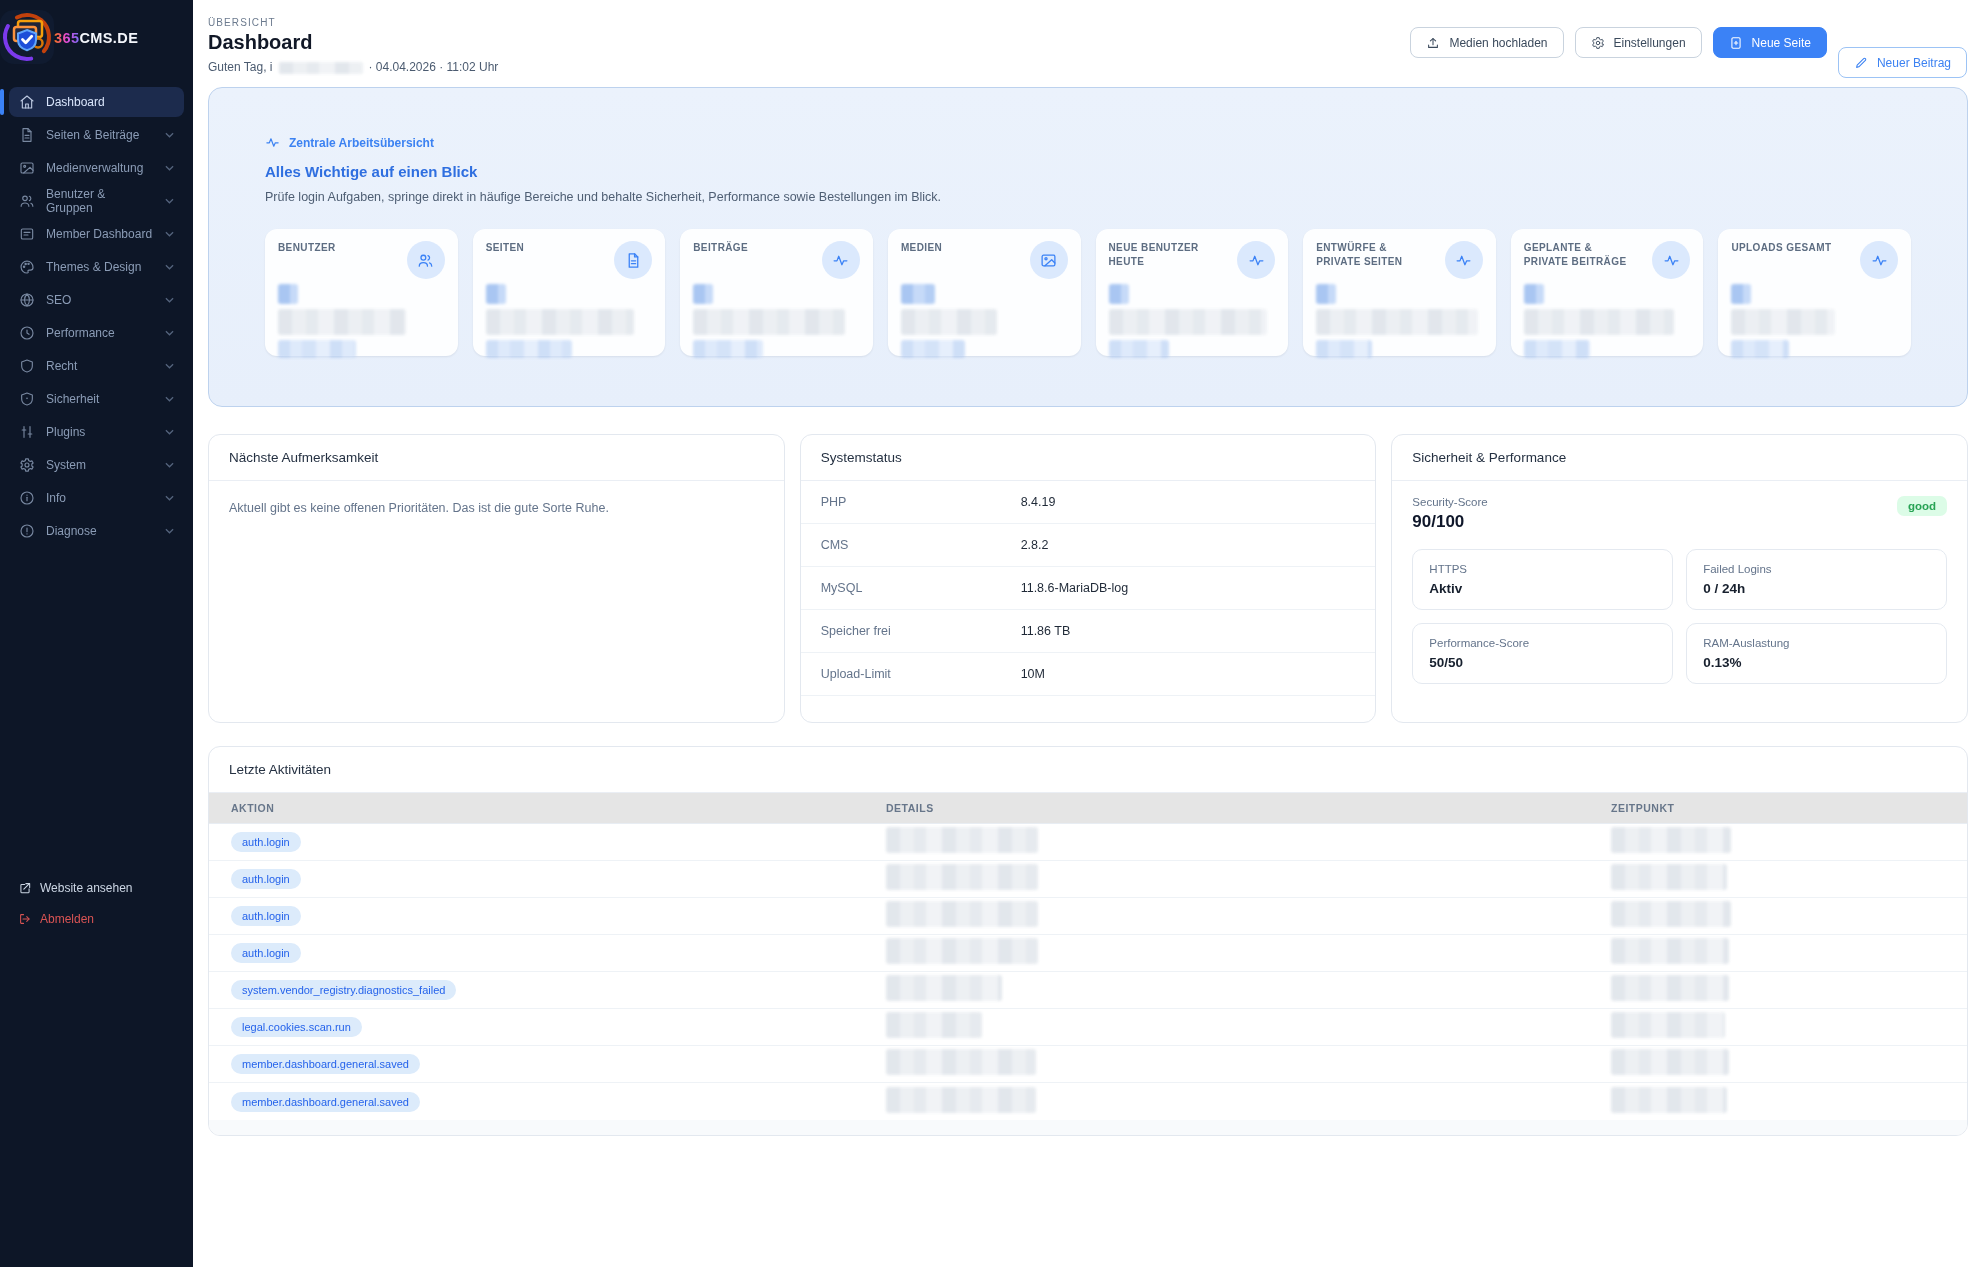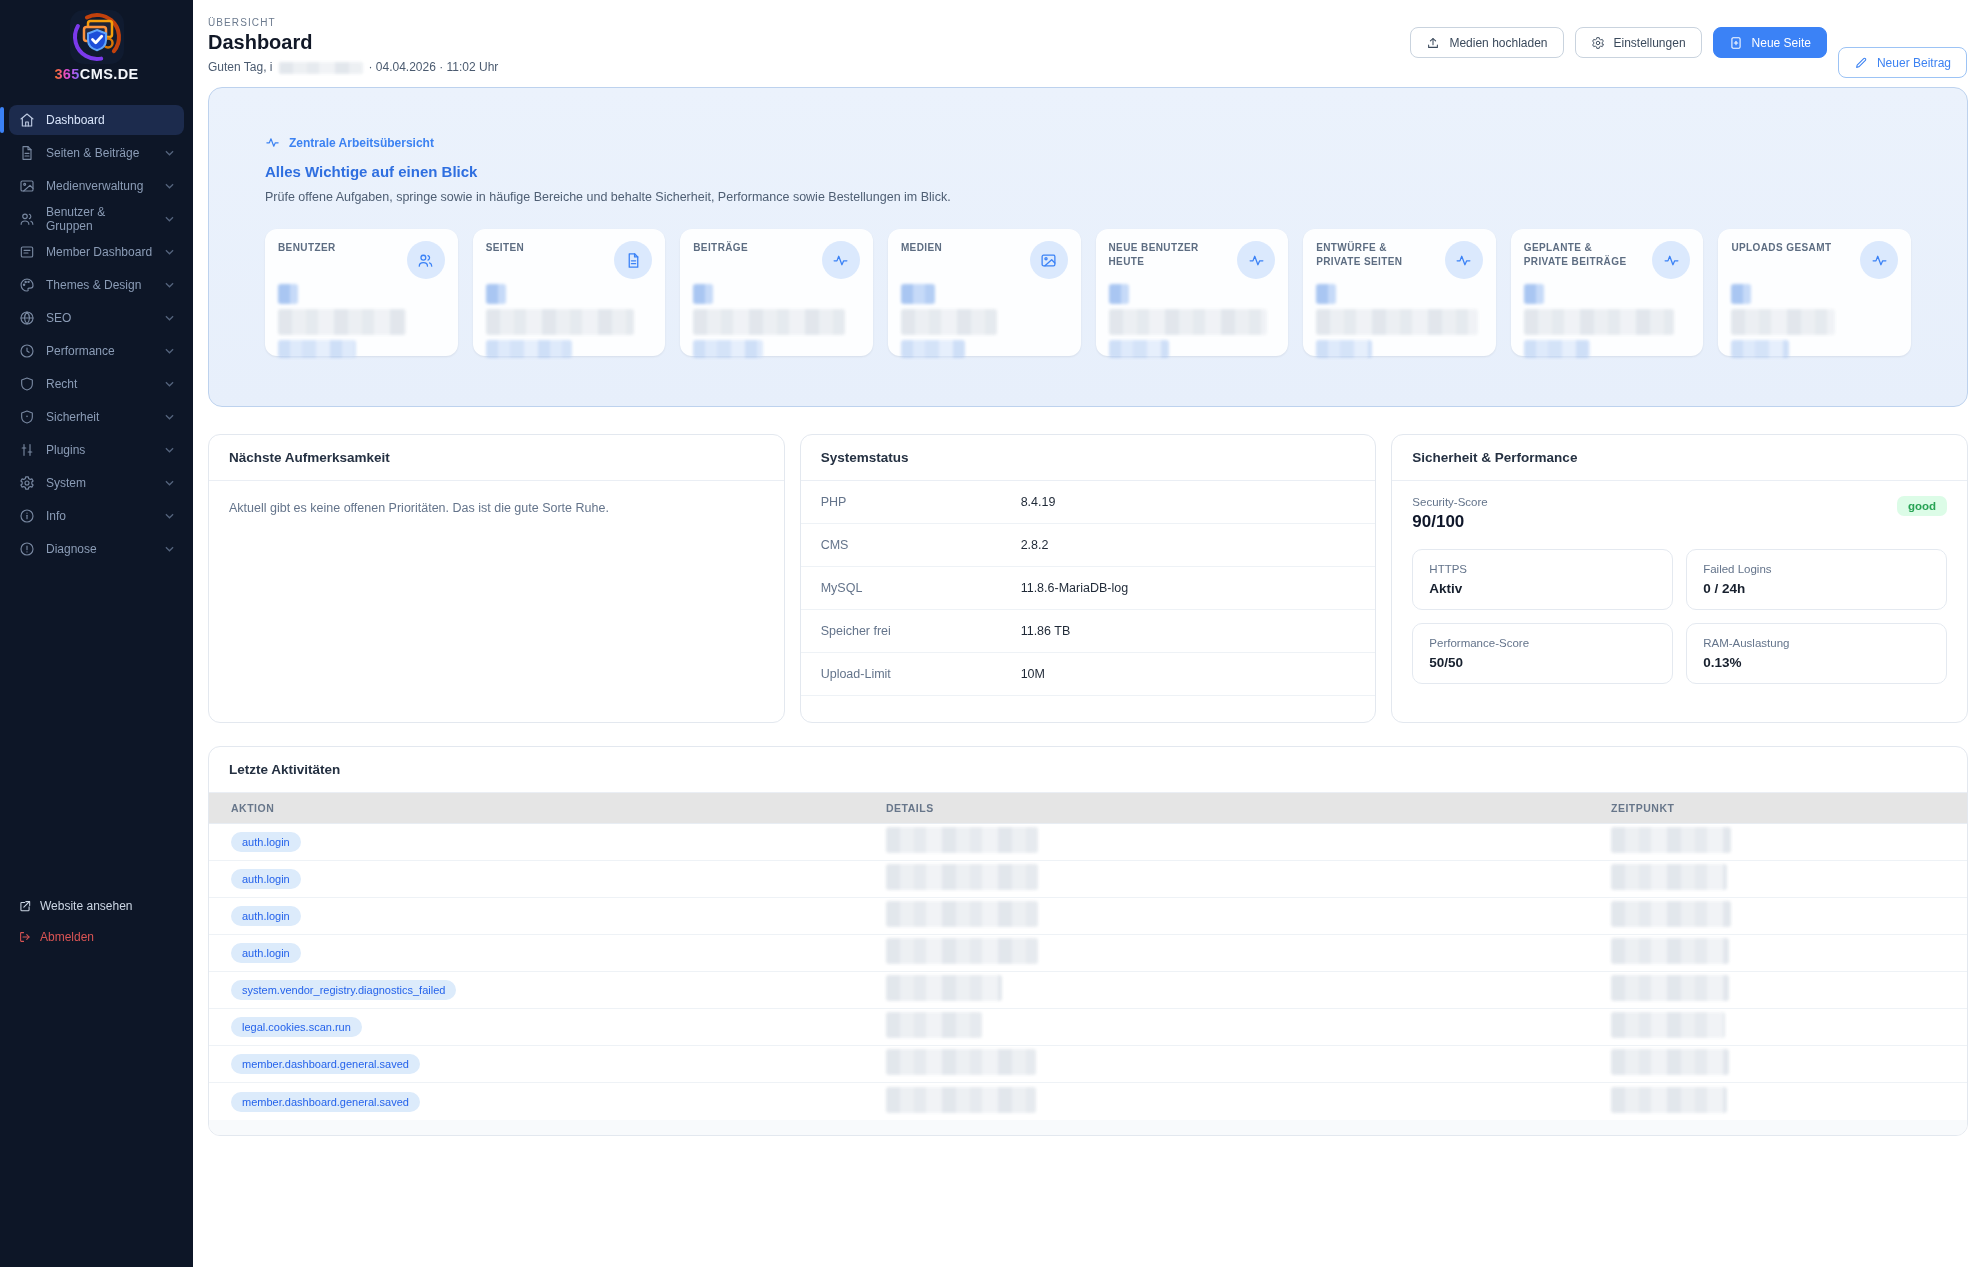--- a/index.html
+++ b/index.html
@@ -2,21 +2,21 @@
 <html><head>
 <meta charset="utf-8">
 <style>
   * { margin:0; padding:0; box-sizing:border-box; }
   html,body { width:1982px; height:1267px; overflow:hidden; background:#ffffff;
               font-family:"Liberation Sans","DejaVu Sans",sans-serif; }
   .app { display:flex; width:1982px; height:1267px; }
 
   
   .sidebar { width:193px; min-width:193px; height:100%; background:#0d1627; display:flex; flex-direction:column; }
-  .logo-wrap { padding:10px 0 12px; display:flex; flex-direction:column; align-items:center; }
+  .logo-wrap { padding:10px 0 12px; display:flex; flex-direction:row; align-items:center; }
   .logo-badge { width:54px; height:54px; border-radius:14px; background:#101b30; position:relative; overflow:hidden; }
   .brand { font-size:14.5px; font-weight:800; letter-spacing:.4px; margin-top:2px; }
   .brand .b1 { background:linear-gradient(90deg,#f97316,#e44ad8,#7c6cf6); -webkit-background-clip:text; background-clip:text; color:transparent; }
   .brand .b2 { color:#f3f6fb; }
 
   .nav { padding:8px 0 0; }
   .nav-item { position:relative; display:flex; align-items:center; gap:11px; height:30px; margin:3px 9px;
               padding:0 10px; border-radius:8px; color:#8b9cb6; font-size:12px; cursor:pointer; }
   .nav-item .nicon { width:16px; height:16px; flex:0 0 16px; opacity:.85; }
   .nav-item .chev { margin-left:auto; width:9px; height:6px; color:#5c6c86; opacity:.9; }
@@ -64,21 +64,21 @@
   .mosaic.blue { background:repeating-linear-gradient(90deg,#a9c6f2 0 12px,#c6daf8 12px 24px,#b4cef4 24px 38px,#d4e3fa 38px 52px); }
   .mosaic.soft { opacity:.55; }
   .stat-blur { position:absolute; left:13px; top:55px; }
   .stat-blur .m-sq { width:20px; height:20px; margin-bottom:5px; }
   .stat-blur .m-bar { height:26px; margin-bottom:5px; }
   .stat-blur .m-sub { height:18px; }
 
   
   .panel-row { display:grid; grid-template-columns:1fr 1fr 1fr; gap:15px; margin-top:27px; }
   .panel { background:#fff; border:1px solid #e3e8ef; border-radius:12px; overflow:hidden; }
-  .panel-h { padding:15px 20px; font-size:13.5px; font-weight:700; color:#253142; border-bottom:1px solid #eaeef4; }
+  .panel-h { padding:15px 20px; font-size:13.5px; font-weight:400; color:#253142; border-bottom:1px solid #eaeef4; }
   .attention-body { padding:20px; font-size:12.5px; color:#64748b; min-height:230px; }
   .sys-row { display:flex; padding:14px 20px; border-bottom:1px solid #eef2f6; }
   .sys-label { width:200px; font-size:12.5px; color:#64748b; }
   .sys-value { font-size:12.5px; color:#1f2937; }
   .sys-pad { height:26px; }
   .sec-body { padding:15px 20px 20px; }
   .score-row { display:flex; justify-content:space-between; align-items:flex-start; }
   .score-label { font-size:11.5px; color:#64748b; }
   .score-value { font-size:17px; font-weight:700; color:#0f172a; margin-top:4px; }
   .badge-good { background:#dcfce7; color:#27a354; font-size:11.5px; font-weight:600; padding:4px 11px; border-radius:7px; }
@@ -406,21 +406,21 @@
     </div>
 
     <section class="hero">
       <div class="eyebrow">
         <svg class="nicon" viewBox="0 0 24 24" fill="none" stroke="currentColor" stroke-width="1.9" stroke-linecap="round" stroke-linejoin="round">
             <use href="#i-activity"></use>
           </svg>
         <span>Zentrale Arbeitsübersicht</span>
       </div>
       <div class="hero-title">Alles Wichtige auf einen Blick</div>
-      <div class="hero-desc">Prüfe offene Aufgaben, springe sowie in häufige Bereiche und behalte Sicherheit, Performance sowie Bestellungen im Blick.</div>
+      <div class="hero-desc">Prüfe login Aufgaben, springe direkt in häufige Bereiche und behalte Sicherheit, Performance sowie Bestellungen im Blick.</div>
 
       <div class="stat-row">
         <div class="stat-card">
           <div class="stat-top">
               <span class="stat-label">BENUTZER</span>
             <span class="icon-circle">
                 <svg class="nicon" viewBox="0 0 24 24" fill="none" stroke="currentColor" stroke-width="1.8" stroke-linecap="round" stroke-linejoin="round">
                   <use href="#i-users"></use>
                 </svg>
               </span>

